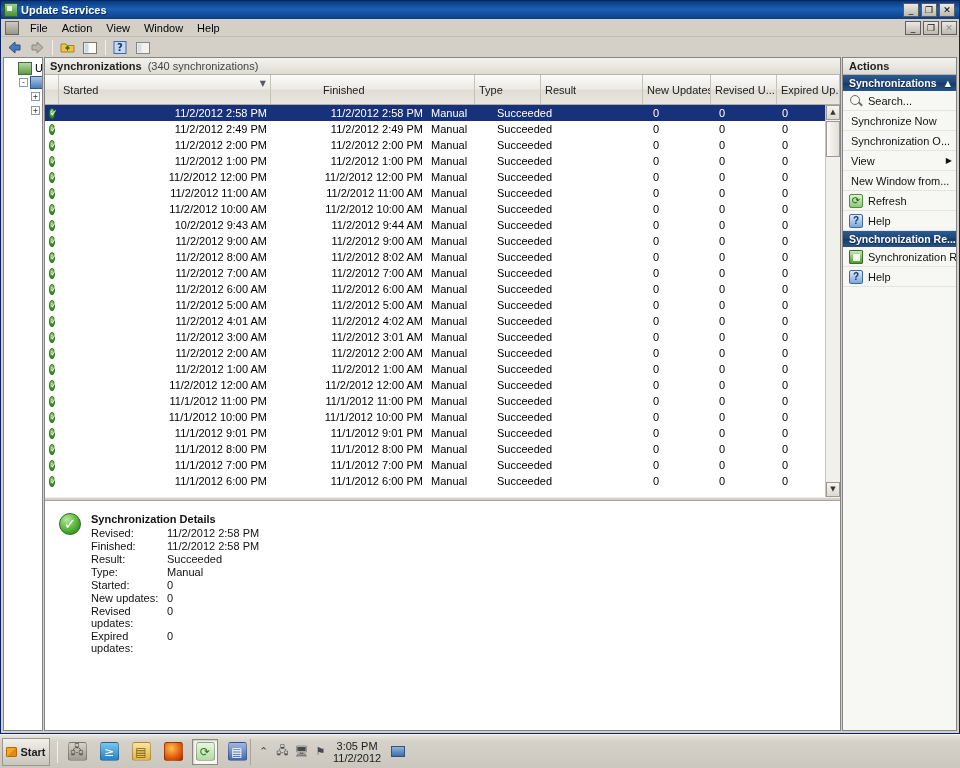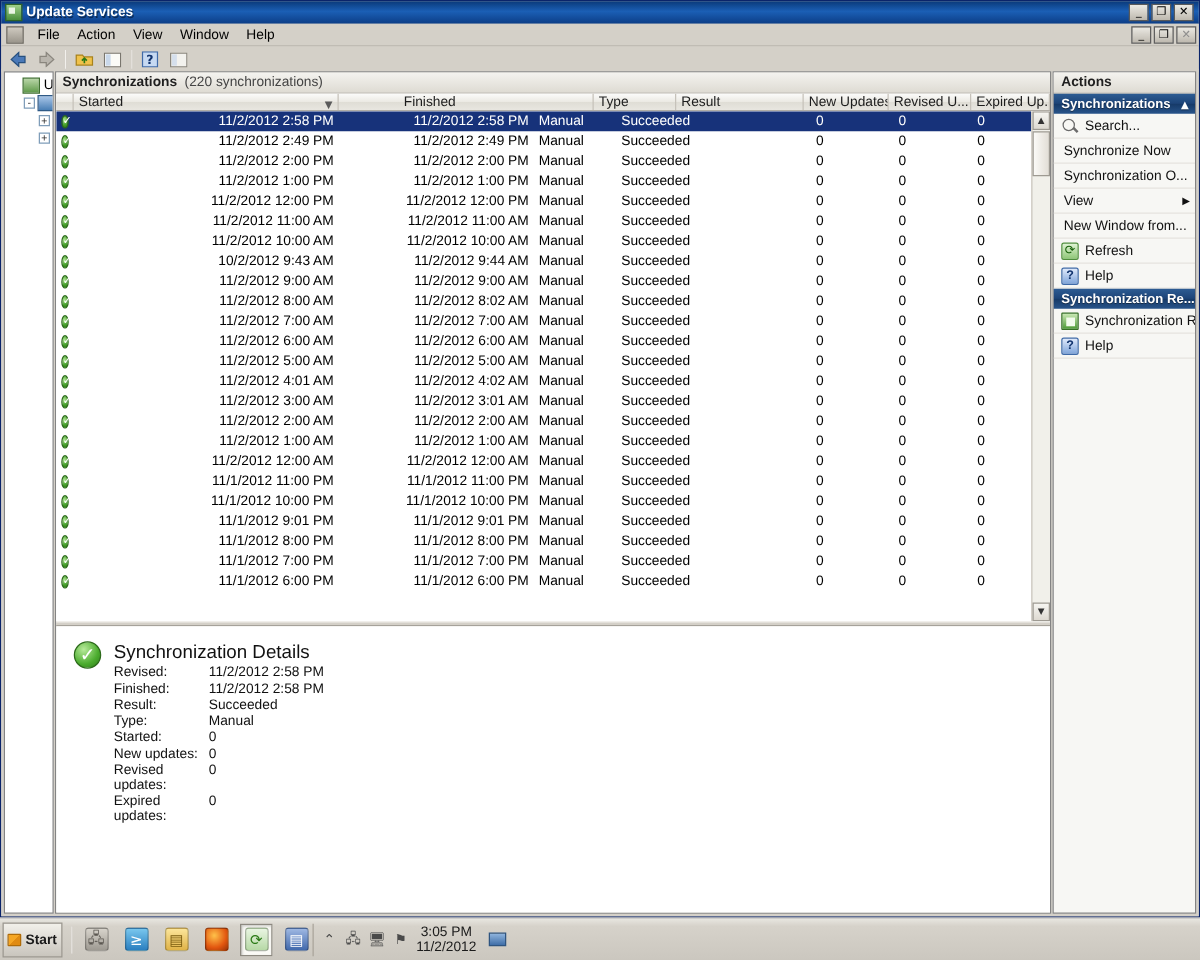--- a/index.html
+++ b/index.html
@@ -132,21 +132,21 @@
     height: 17px; background: linear-gradient(180deg,#f4f3ef,#dedbd3);
     border-bottom: 1px solid #b8b4ac;
     display: flex; align-items: center; padding-left: 5px; gap: 6px;
   }
   .list-caption .lc-title { font-weight: bold; font-size: 11px; color: #1f1f1f; }
   .list-caption .lc-count { font-size: 11px; color: #444; }
 
   
   .lv-wrap { flex: 0 0 422px; display: flex; flex-direction: column; background: #fff; }
   .lv-header {
-    display: flex; height: 14px;
+    display: flex; height: 30px;
     background: linear-gradient(180deg,#fbfbfa 0%, #eceae4 48%, #dfddd5 52%, #e8e6e0 100%);
     border-bottom: 1px solid #b0aca4;
     flex: 0 0 auto;
   }
   .lv-header .hc {
     display: flex; align-items: center;
     padding: 0 4px; font-size: 11px; color: #1c1c1c;
     border-right: 1px solid #c6c2ba;
     position: relative; overflow: hidden; white-space: nowrap;
   }
@@ -207,21 +207,21 @@
   .details .big-ok {
     width: 22px; height: 22px; border-radius: 50%; flex: 0 0 auto;
     background: radial-gradient(circle at 35% 28%, #b7ea9a 0%, #4bac2e 60%, #2b7a16 100%);
     border: 1px solid #2d6b1b; position: relative; margin-right: 10px;
   }
   .details .big-ok:after {
     content: "✓"; position: absolute; left: 0; right: 0; top: 1px;
     text-align: center; color: #fff; font-size: 15px; line-height: 18px;
     font-family: "DejaVu Sans", sans-serif;
   }
-  .details h3 { margin: 0 0 2px 0; font-size: 15px; font-weight: normal; color: #111; }
+  .details h3 { margin: 0 0 2px 0; font-size: 11px; font-weight: bold; color: #111; }
   .dl { display: grid; grid-template-columns: 76px auto; row-gap: 1px; }
   .dl .k { font-size: 11px; color: #111; }
   .dl .v { font-size: 11px; color: #111; }
 
   
   #actions-pane {
     width: 115px; flex: 0 0 115px; margin-right: 2px;
     border: 1px solid #848484; background: #f7f7f4;
     display: flex; flex-direction: column;
   }
@@ -426,21 +426,21 @@
             <span class="expander blank"></span>
             <span class="ticon ic-options"></span>
             <span class="tlabel">Options</span>
           </div>
         </div>
     </div>
 
     <div id="center-pane">
       <div class="list-caption">
         <span class="lc-title">Synchronizations</span>
-        <span class="lc-count">(220 synchronizations)</span>
+        <span class="lc-count">(340 synchronizations)</span>
       </div>
 
       <div class="lv-wrap">
         <div class="lv-header" id="lv-header">
             <div class="hc" style="width: 14px; flex: 0 0 14px;">
               <span></span>
             </div>
             <div class="hc" style="width: 212px; flex: 0 0 212px;">
               <span>Started</span>
               <span class="sortmark">▼</span>

